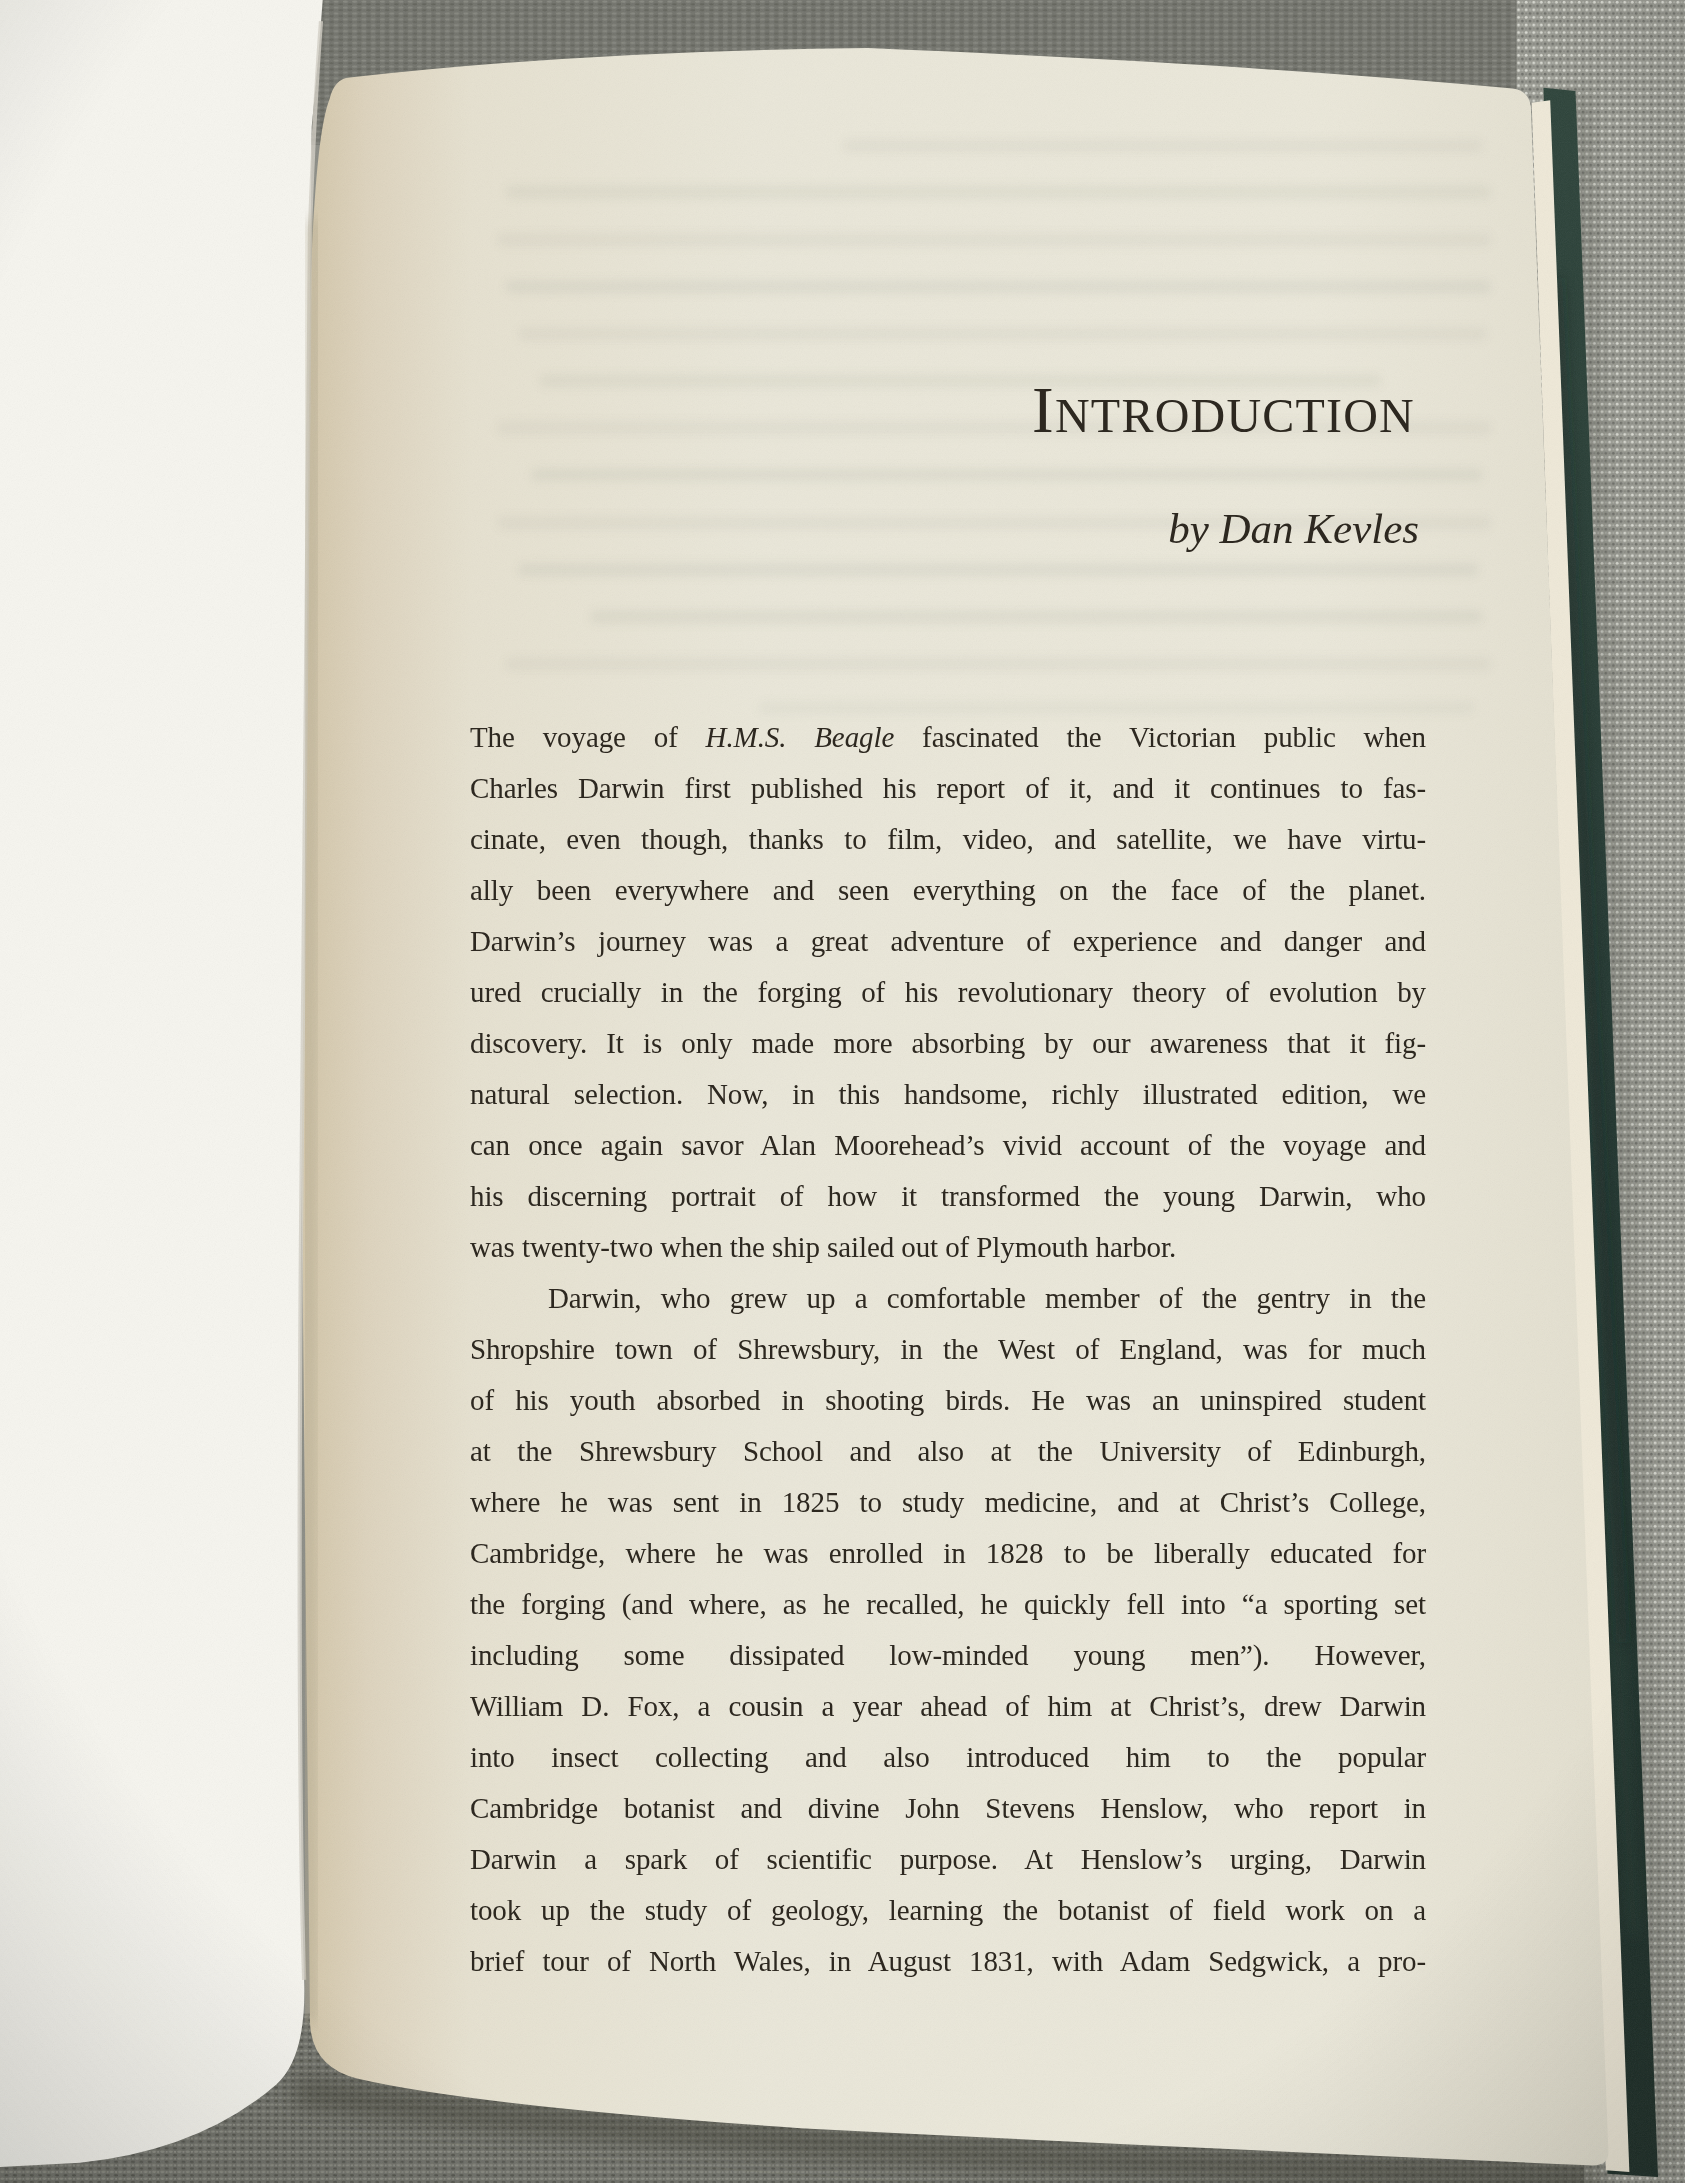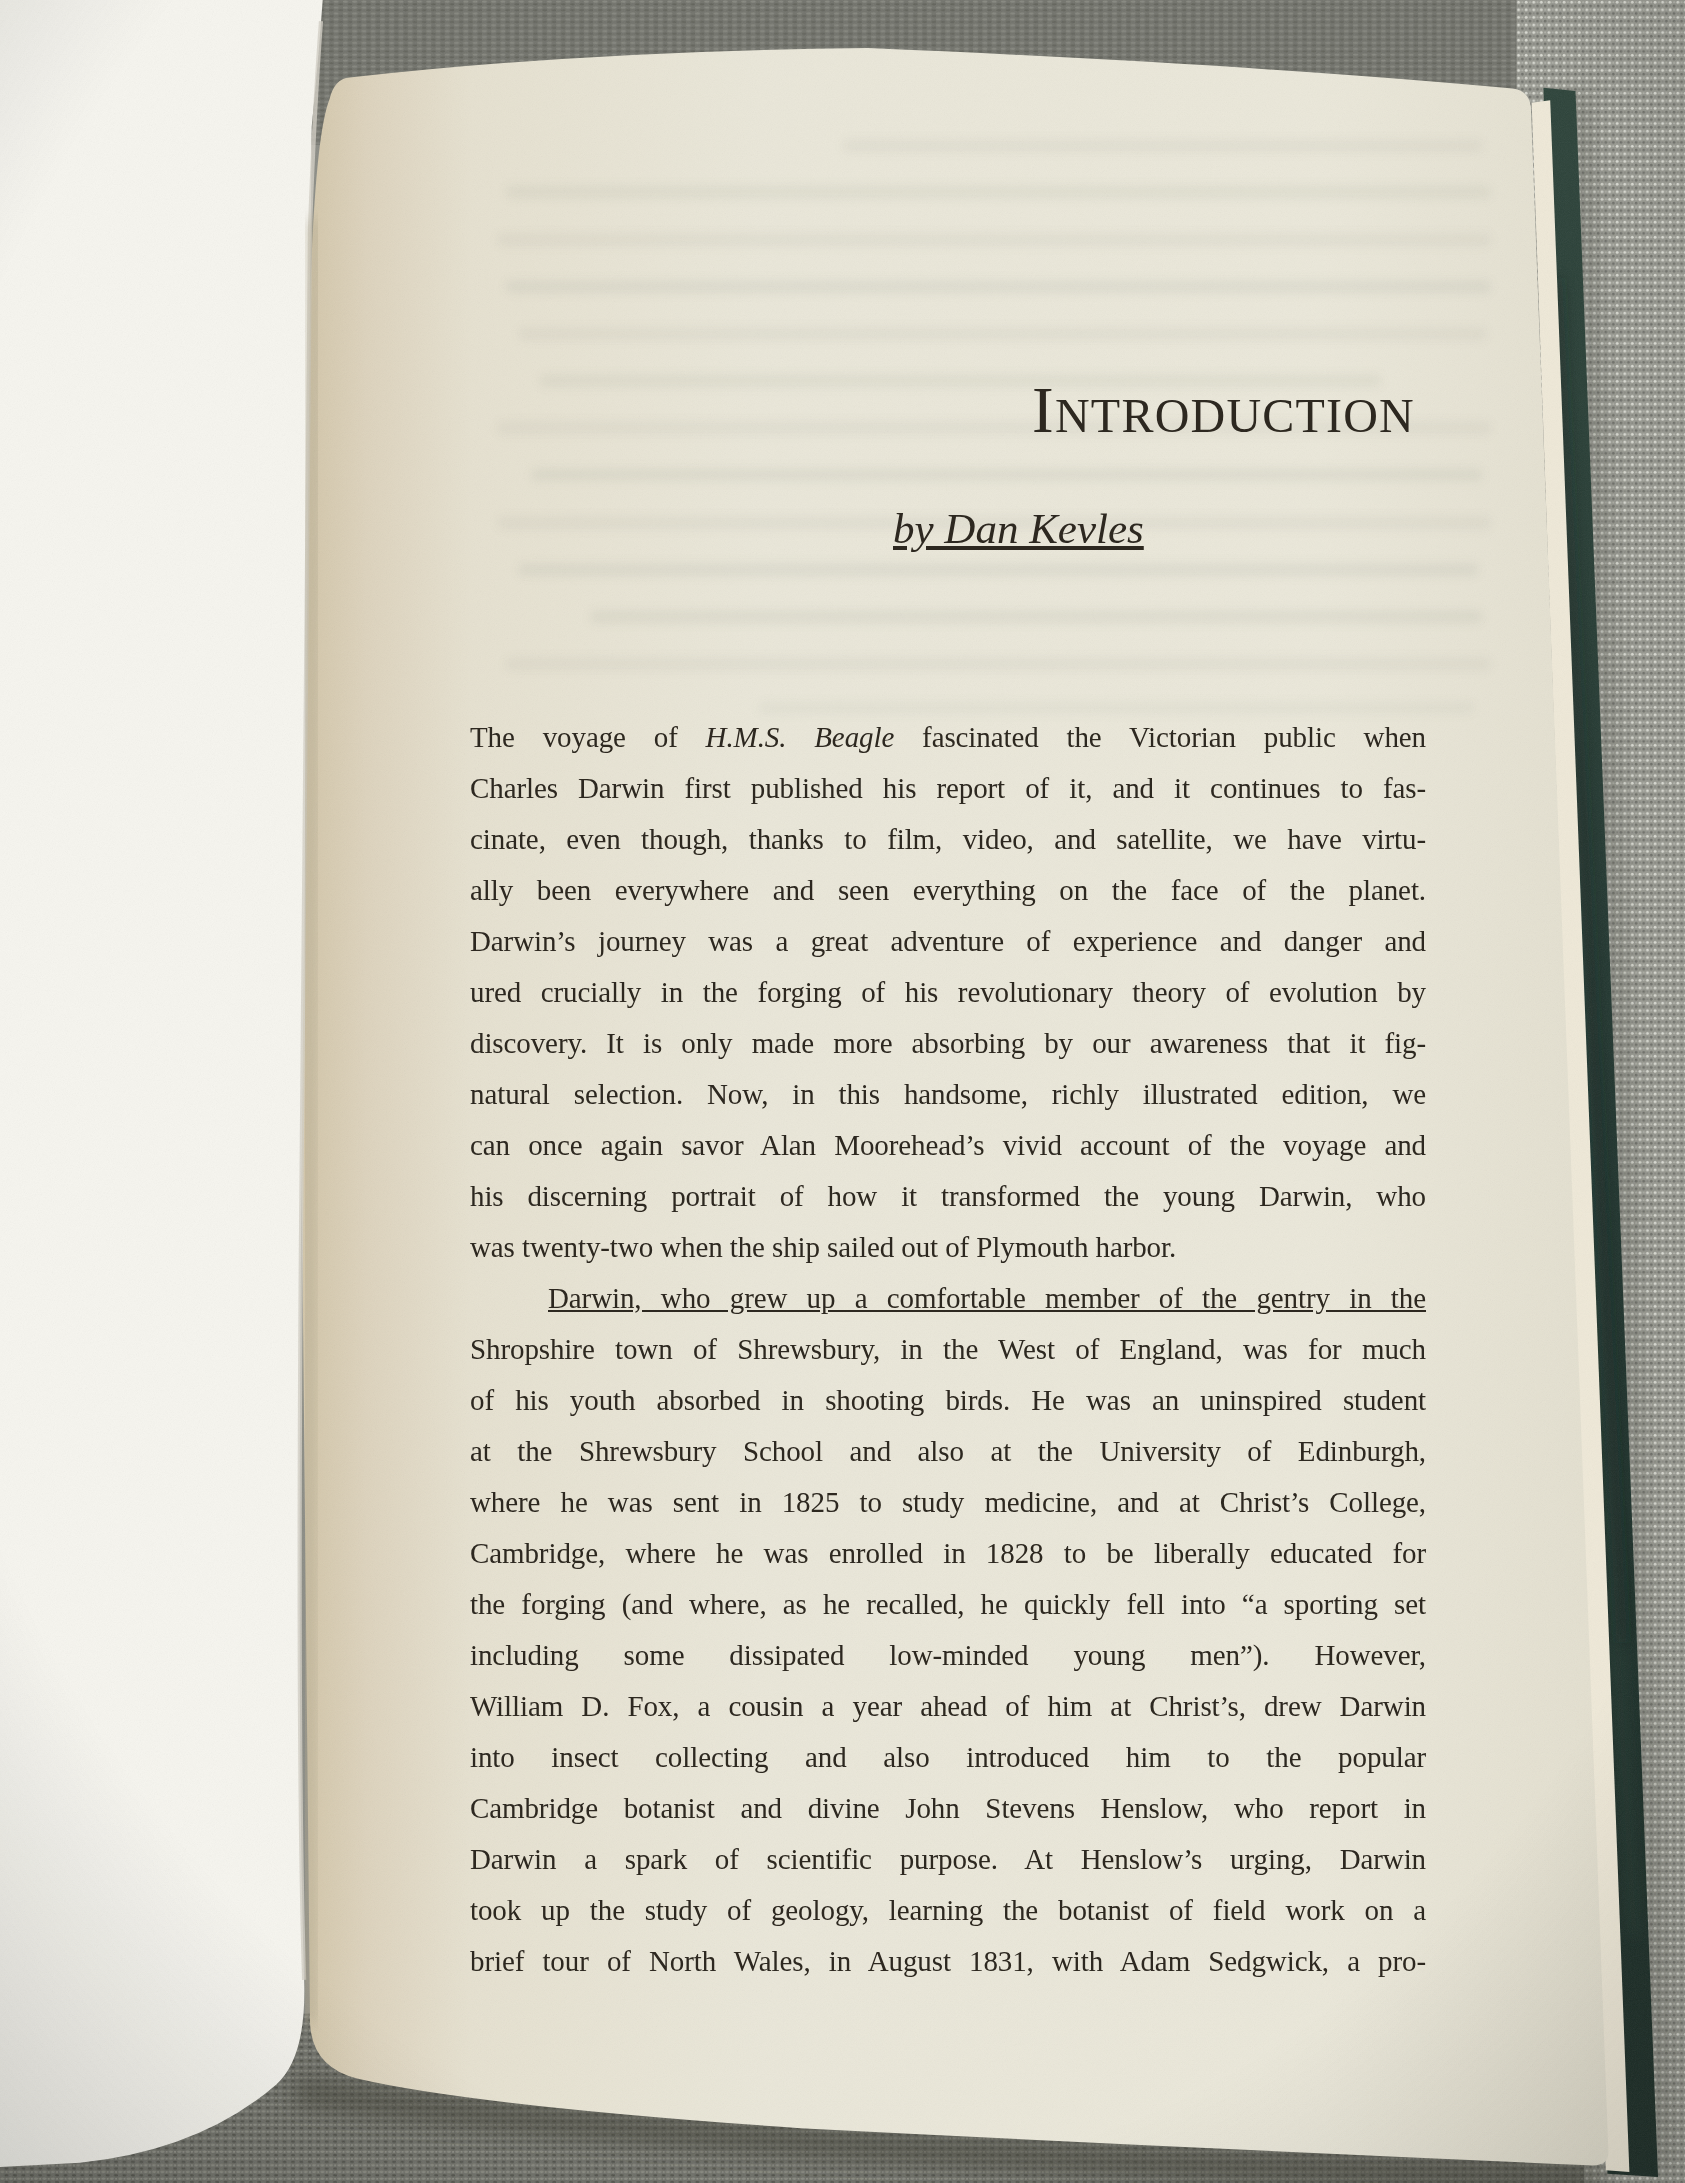--- a/index.html
+++ b/index.html
@@ -33,42 +33,42 @@
   }
   .chapter-title .initial {
     font-size: 65px;
   }
   .chapter-title .rest {
     font-size: 48px;
   }
   .byline {
     position: absolute;
     top: 501px; left: 893px; width: 526px;
+    text-align: right;
     font-style: italic;
     font-size: 43px;
     line-height: 1.3;
     color: var(--ink, #332e27);
     white-space: nowrap;
-    text-decoration: underline;
   }
   .body-text {
     position: absolute;
     top: 712px; left: 470px; width: 956px;
     font-size: 29px;
     color: var(--ink, #2d2820);
     letter-spacing: -0.1px;
   }
   .line {
     height: 51px;
     line-height: 51px;
     text-align: justify;
     overflow: hidden;
   }
   .line.j { text-align-last: justify; }
-  .line.ind { padding-left: 78px; text-decoration: underline; }
+  .line.ind { padding-left: 78px; }
   .line i { font-style: italic; }
 </style>
 </head>
 <body>
 
 <div class="scene">
 
   <svg width="1685" height="2183" viewBox="0 0 2000 2591">
     <defs>
       <pattern id="weaveTop" width="11" height="7" patternUnits="userSpaceOnUse">

